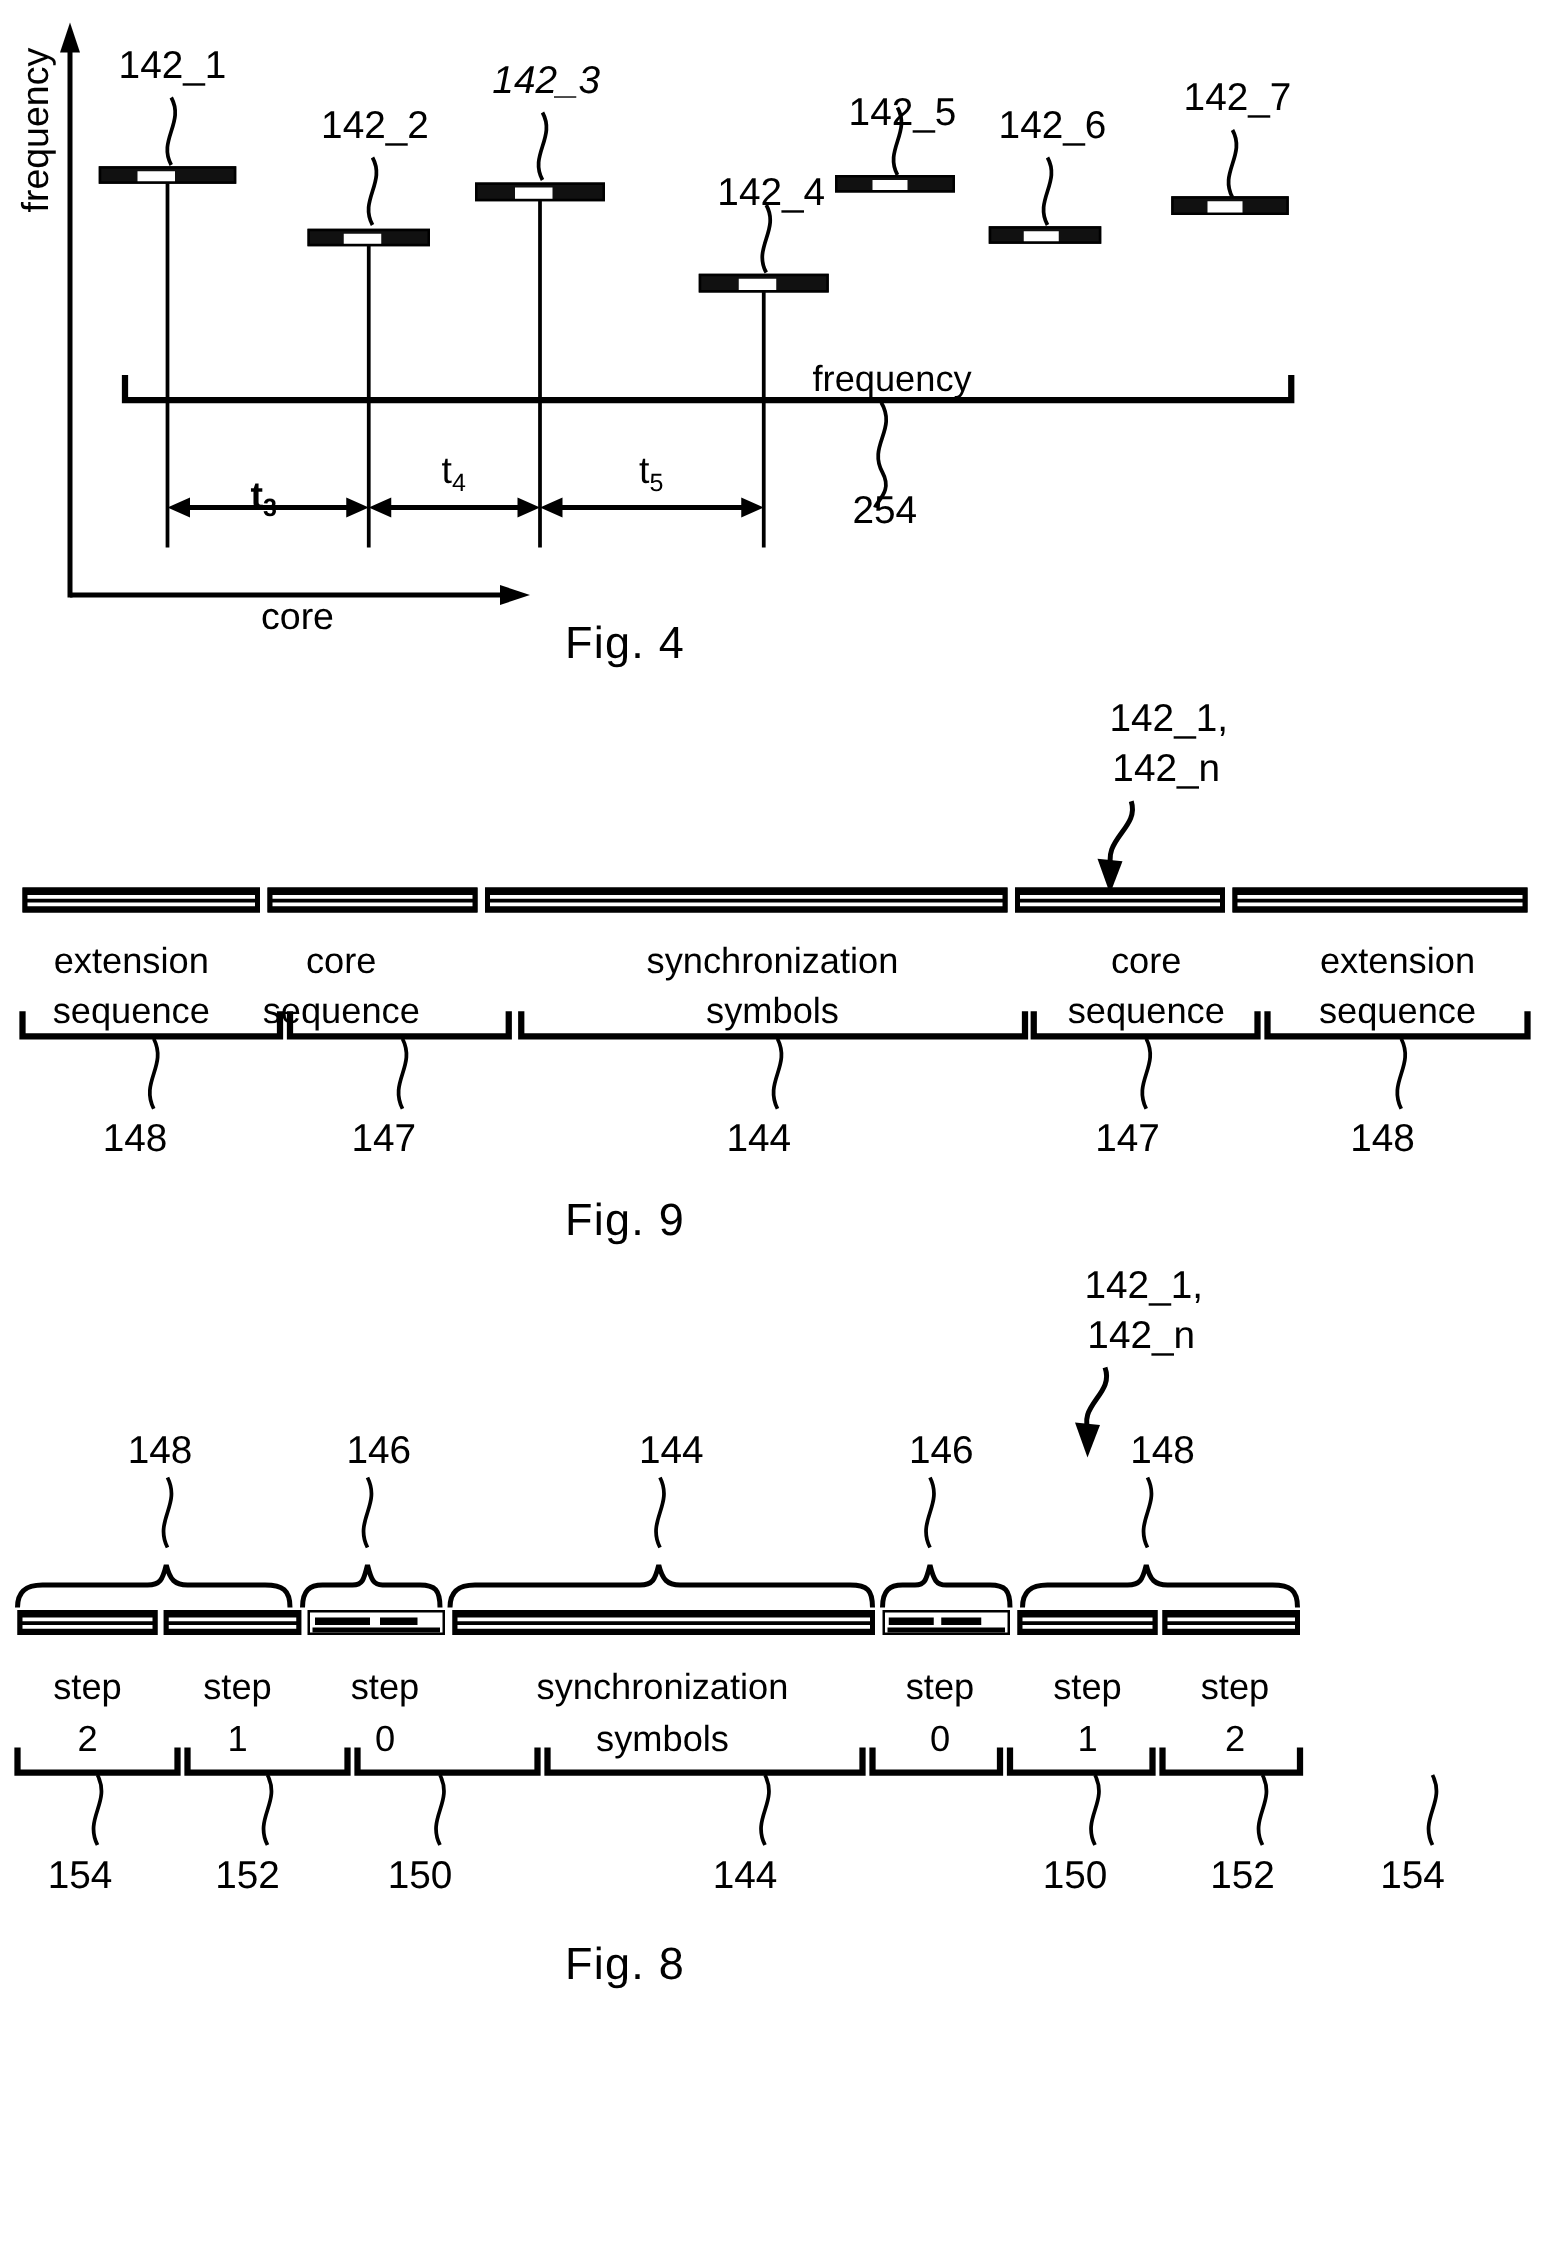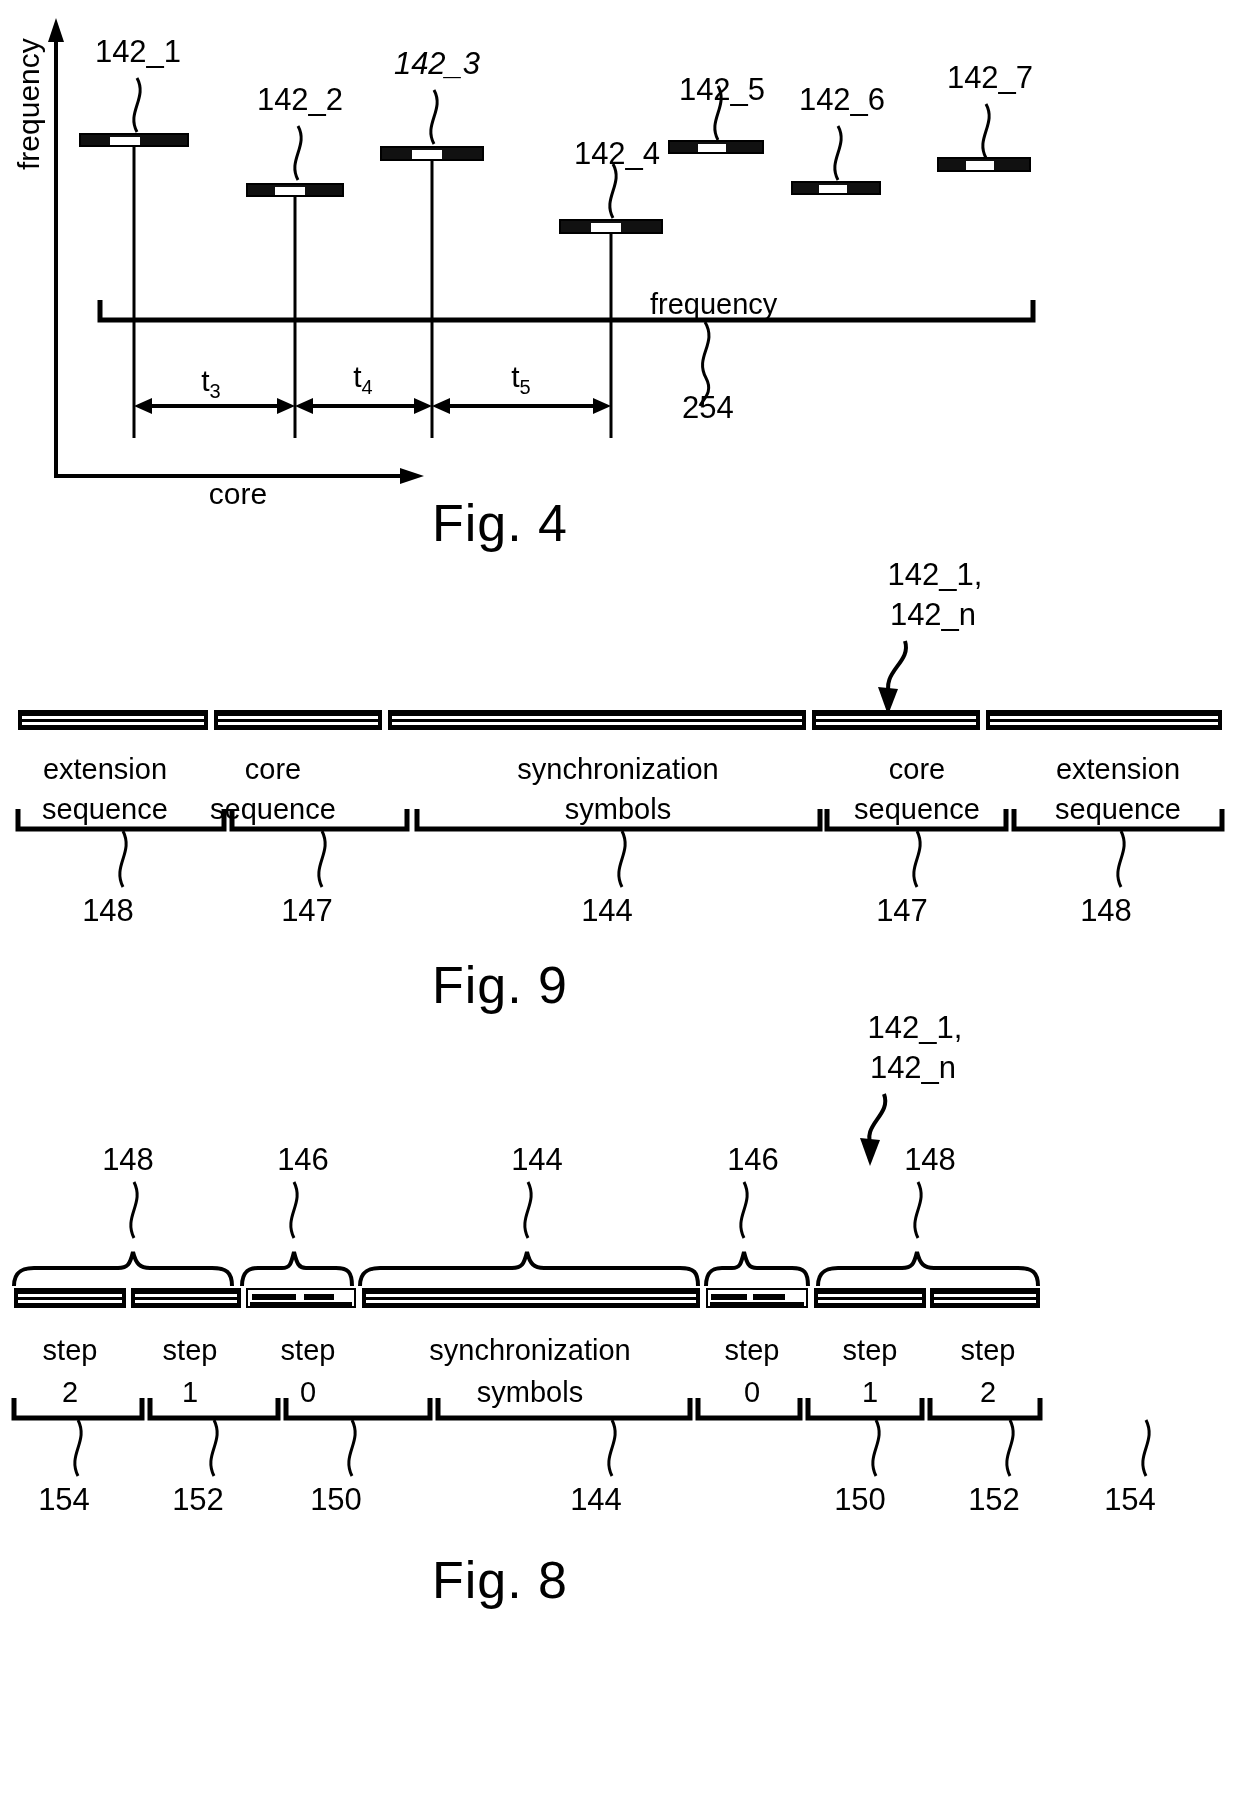--- a/index.html
+++ b/index.html
@@ -3,21 +3,21 @@
 <meta charset="utf-8">
 <style>
   html,body{margin:0;padding:0;background:#fff;}
   body{width:1240px;height:1807px;position:relative;
        font-family:"Liberation Sans","DejaVu Sans",sans-serif;color:#000;
        overflow:hidden;}
   .abs{position:absolute;}
   .txt{position:absolute;white-space:nowrap;color:#000;}
   .ref{font-size:31px;}
   .lbl{font-size:29px;}
-  .figcap{font-size:52px;letter-spacing:1px;}
+  .figcap{font-size:36px;letter-spacing:1px;}
   .axlbl{font-size:30px;}
   svg{position:absolute;left:0;top:0;overflow:visible;}
   .center{transform:translateX(-50%);}
 </style>
 </head>
 <body>
 
 <div class="abs" style="left:0;top:0;width:1240px;height:560px;">
 
   <svg width="1240" height="560">
@@ -110,21 +110,21 @@
   <div class="abs" style="left:12px;top:170px;">
     <span class="axlbl" style="display:inline-block;transform:rotate(-90deg);transform-origin:left top;
                  white-space:nowrap;">frequency</span>
   </div>
 
   <span class="txt axlbl center" style="left:238px;top:477px;">core</span>
 
   <span class="txt lbl" style="left:650px;top:288px;">frequency</span>
   <span class="txt ref" style="left:682px;top:390px;">254</span>
 
-  <span class="txt center" style="left:211px;top:364px;font-size:30px;">
+  <span class="txt center" style="left:211px;top:380px;font-size:30px;font-weight:bold;">
     <span>t</span><sub style="font-size:20px;">3</sub>
   </span>
   <span class="txt center" style="left:363px;top:360px;font-size:30px;">
     <span>t</span><sub style="font-size:20px;">4</sub>
   </span>
   <span class="txt center" style="left:521px;top:360px;font-size:30px;">
     <span>t</span><sub style="font-size:20px;">5</sub>
   </span>
 
   <span class="txt figcap center" style="left:500px;top:493px;">Fig. 4</span>

